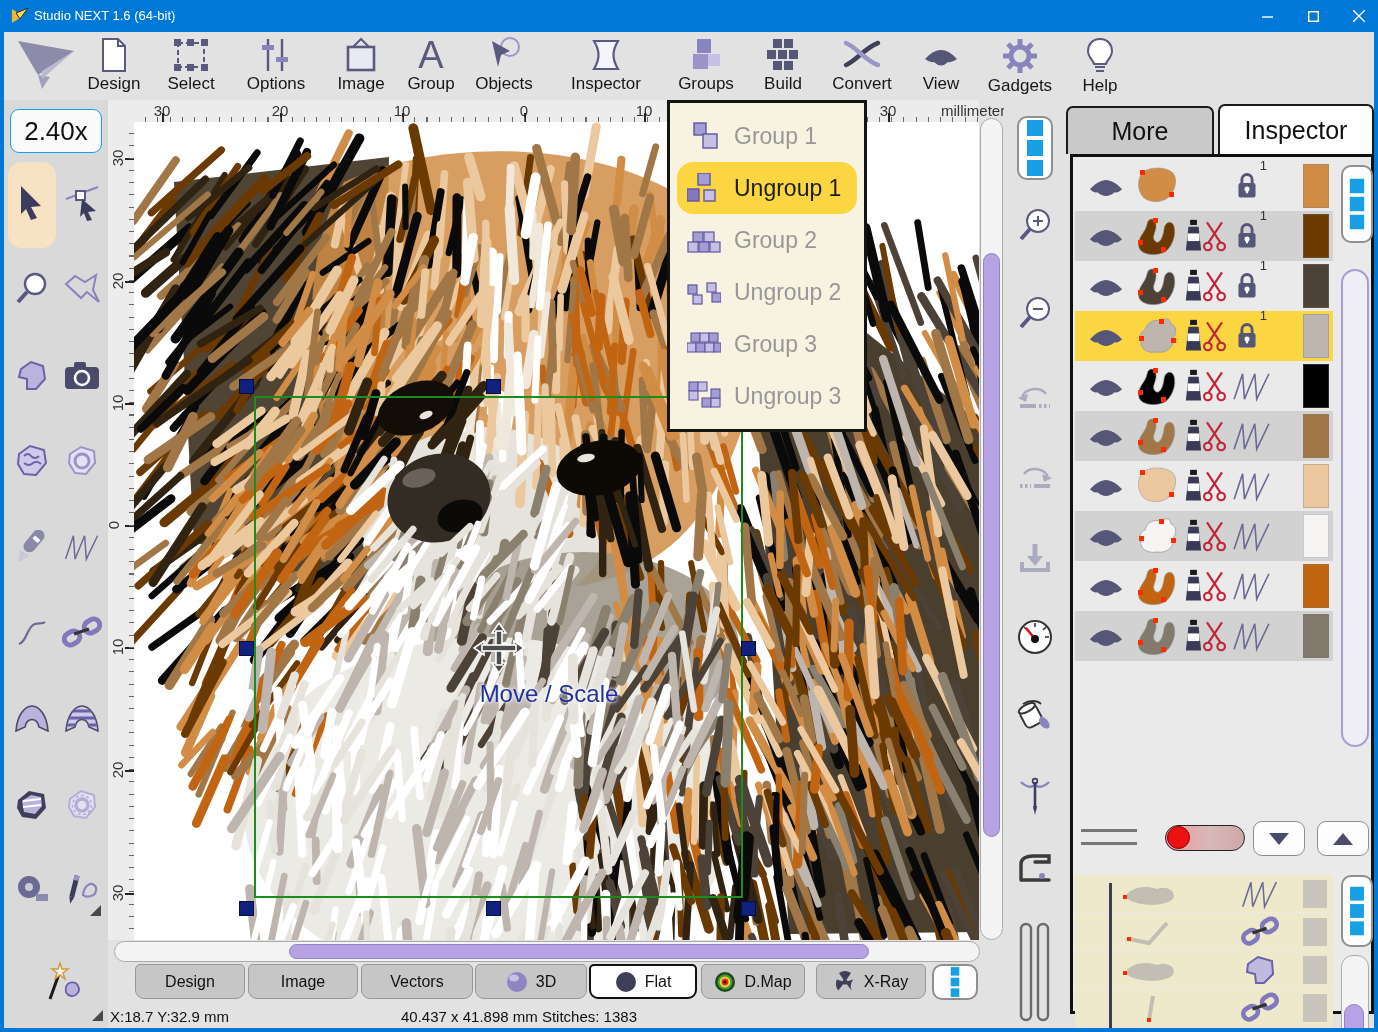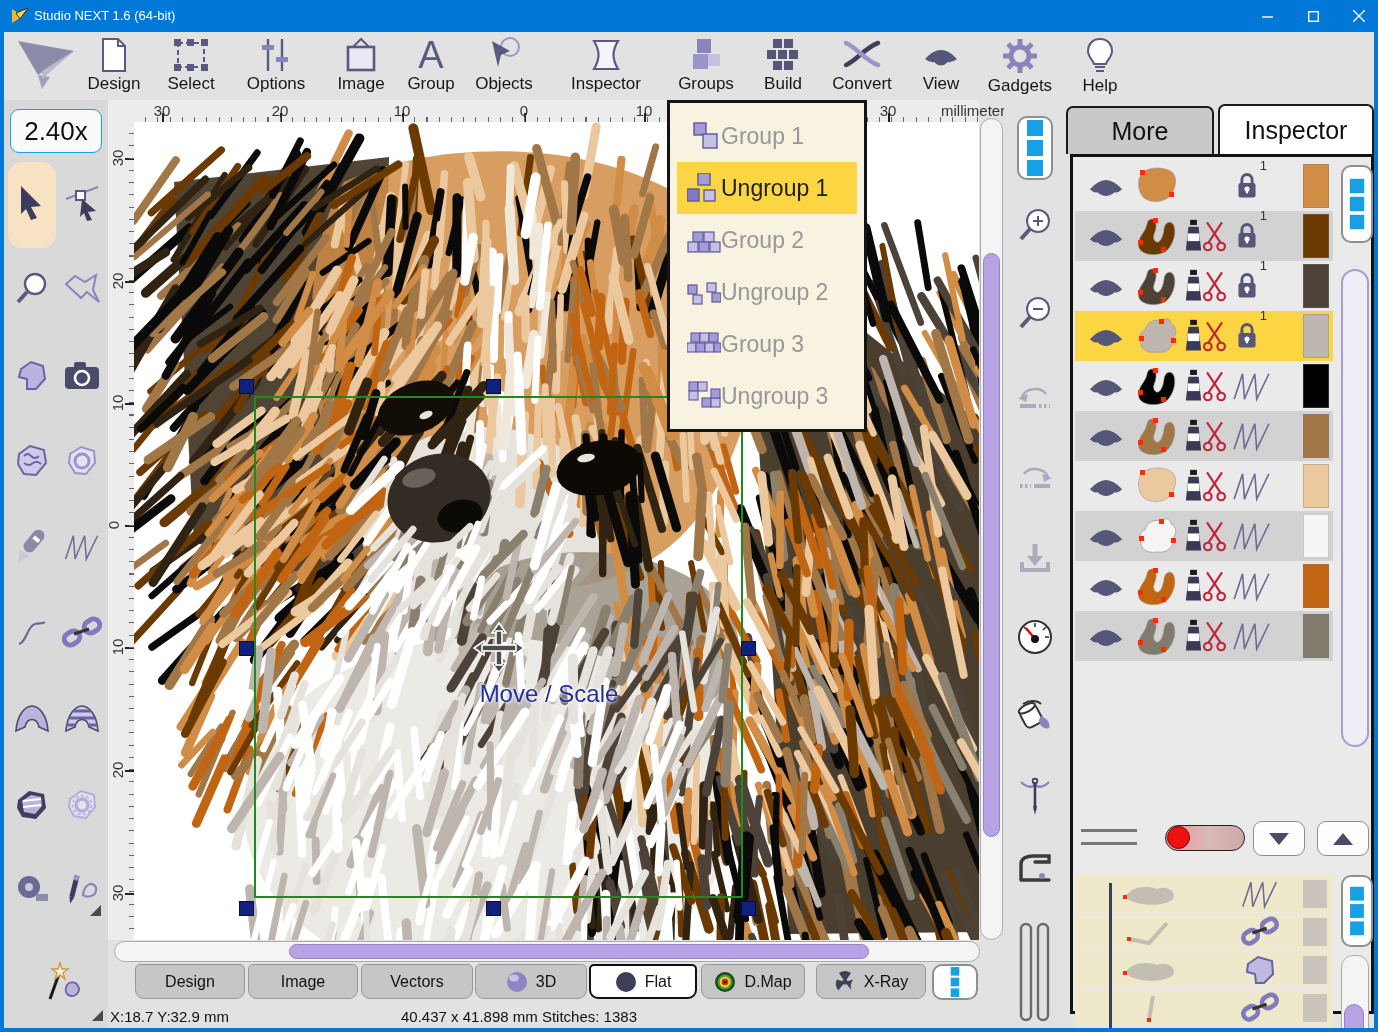--- a/index.html
+++ b/index.html
@@ -41,24 +41,24 @@
   .handle{position:absolute;width:15px;height:15px;background:#10207f;border:1px solid #06103f;z-index:21;}
   #movelabel{position:absolute;left:295px;top:558px;width:240px;text-align:center;font-size:24px;color:#1f2f9e;
              text-shadow:0 0 3px #fff,0 0 5px #fff;z-index:22;}
   #movecursor{position:absolute;left:339px;top:500px;z-index:22;}
   
   .sbtrack{background:#f4f4f4;border:1px solid #ababab;border-radius:12px;z-index:15;}
   .sbthumb{position:absolute;background:#b7a3e3;border:1px solid #9282c8;border-radius:10px;}
   
   #menu{left:663px;top:100px;width:200px;height:332px;background:#f8f2e1;border:3px solid #141414;z-index:90;padding-top:7px;}
   .mitem{position:relative;height:52px;display:flex;align-items:center;color:#979797;font-size:23px;}
-  .mitem.hl{background:#fbd642;border-radius:0;margin:0 7px;color:#1d1d1d;}
+  .mitem.hl{background:#fbd642;border-radius:16px;margin:0 7px;color:#1d1d1d;}
   .mitem .mi{width:34px;height:30px;margin-left:17px;flex:none;}
   .mitem.hl .mi{margin-left:10px;}
-  .mitem .ml{white-space:nowrap;}
+  .mitem .ml{margin-left:13px;white-space:nowrap;}
   
   #midstrip{left:1000px;top:100px;width:62px;height:932px;background:#e2e2e2;z-index:30;}
   .msic{position:absolute;left:50%;transform:translateX(-50%);}
   .faded{opacity:.45;}
   .sqbtn{background:#fdfdfd;border:2px solid #8f8f8f;border-radius:10px;display:flex;flex-direction:column;
          align-items:center;justify-content:center;gap:4px;}
   
   #rightpanel{left:1062px;top:100px;width:312px;height:932px;background:#e2e2e2;z-index:40;}
   .rtab{position:absolute;top:4px;height:50px;border:2.5px solid #1a1a1a;border-bottom:none;border-radius:7px 7px 0 0;
         display:flex;align-items:center;justify-content:center;font-size:25px;color:#111;}

